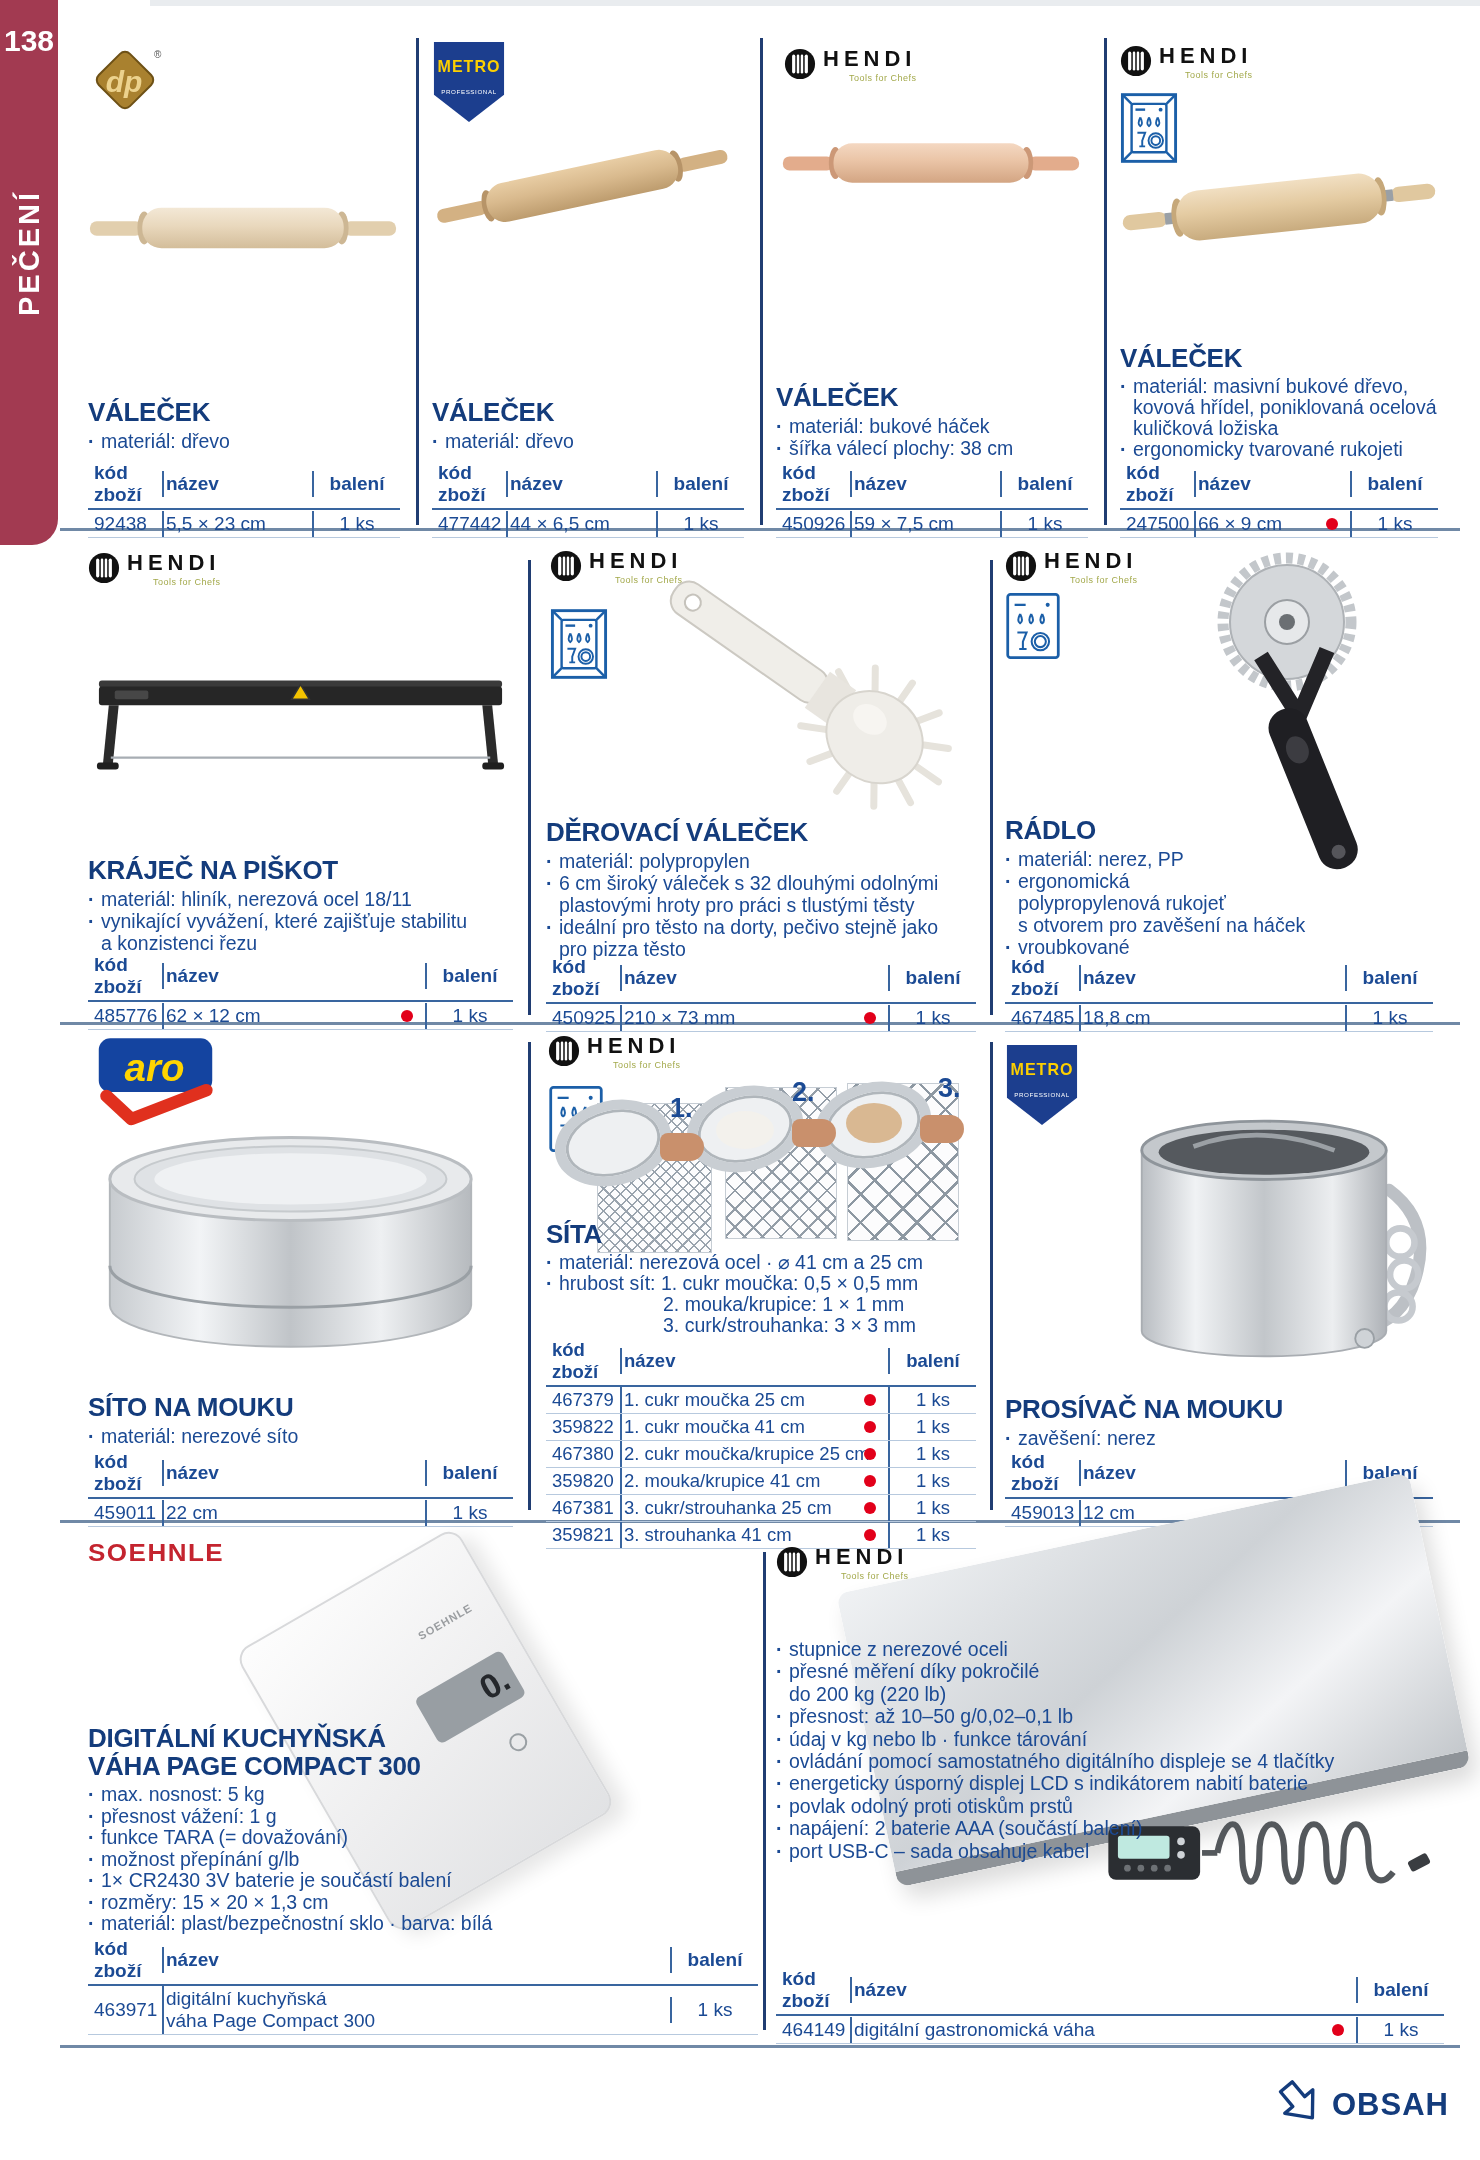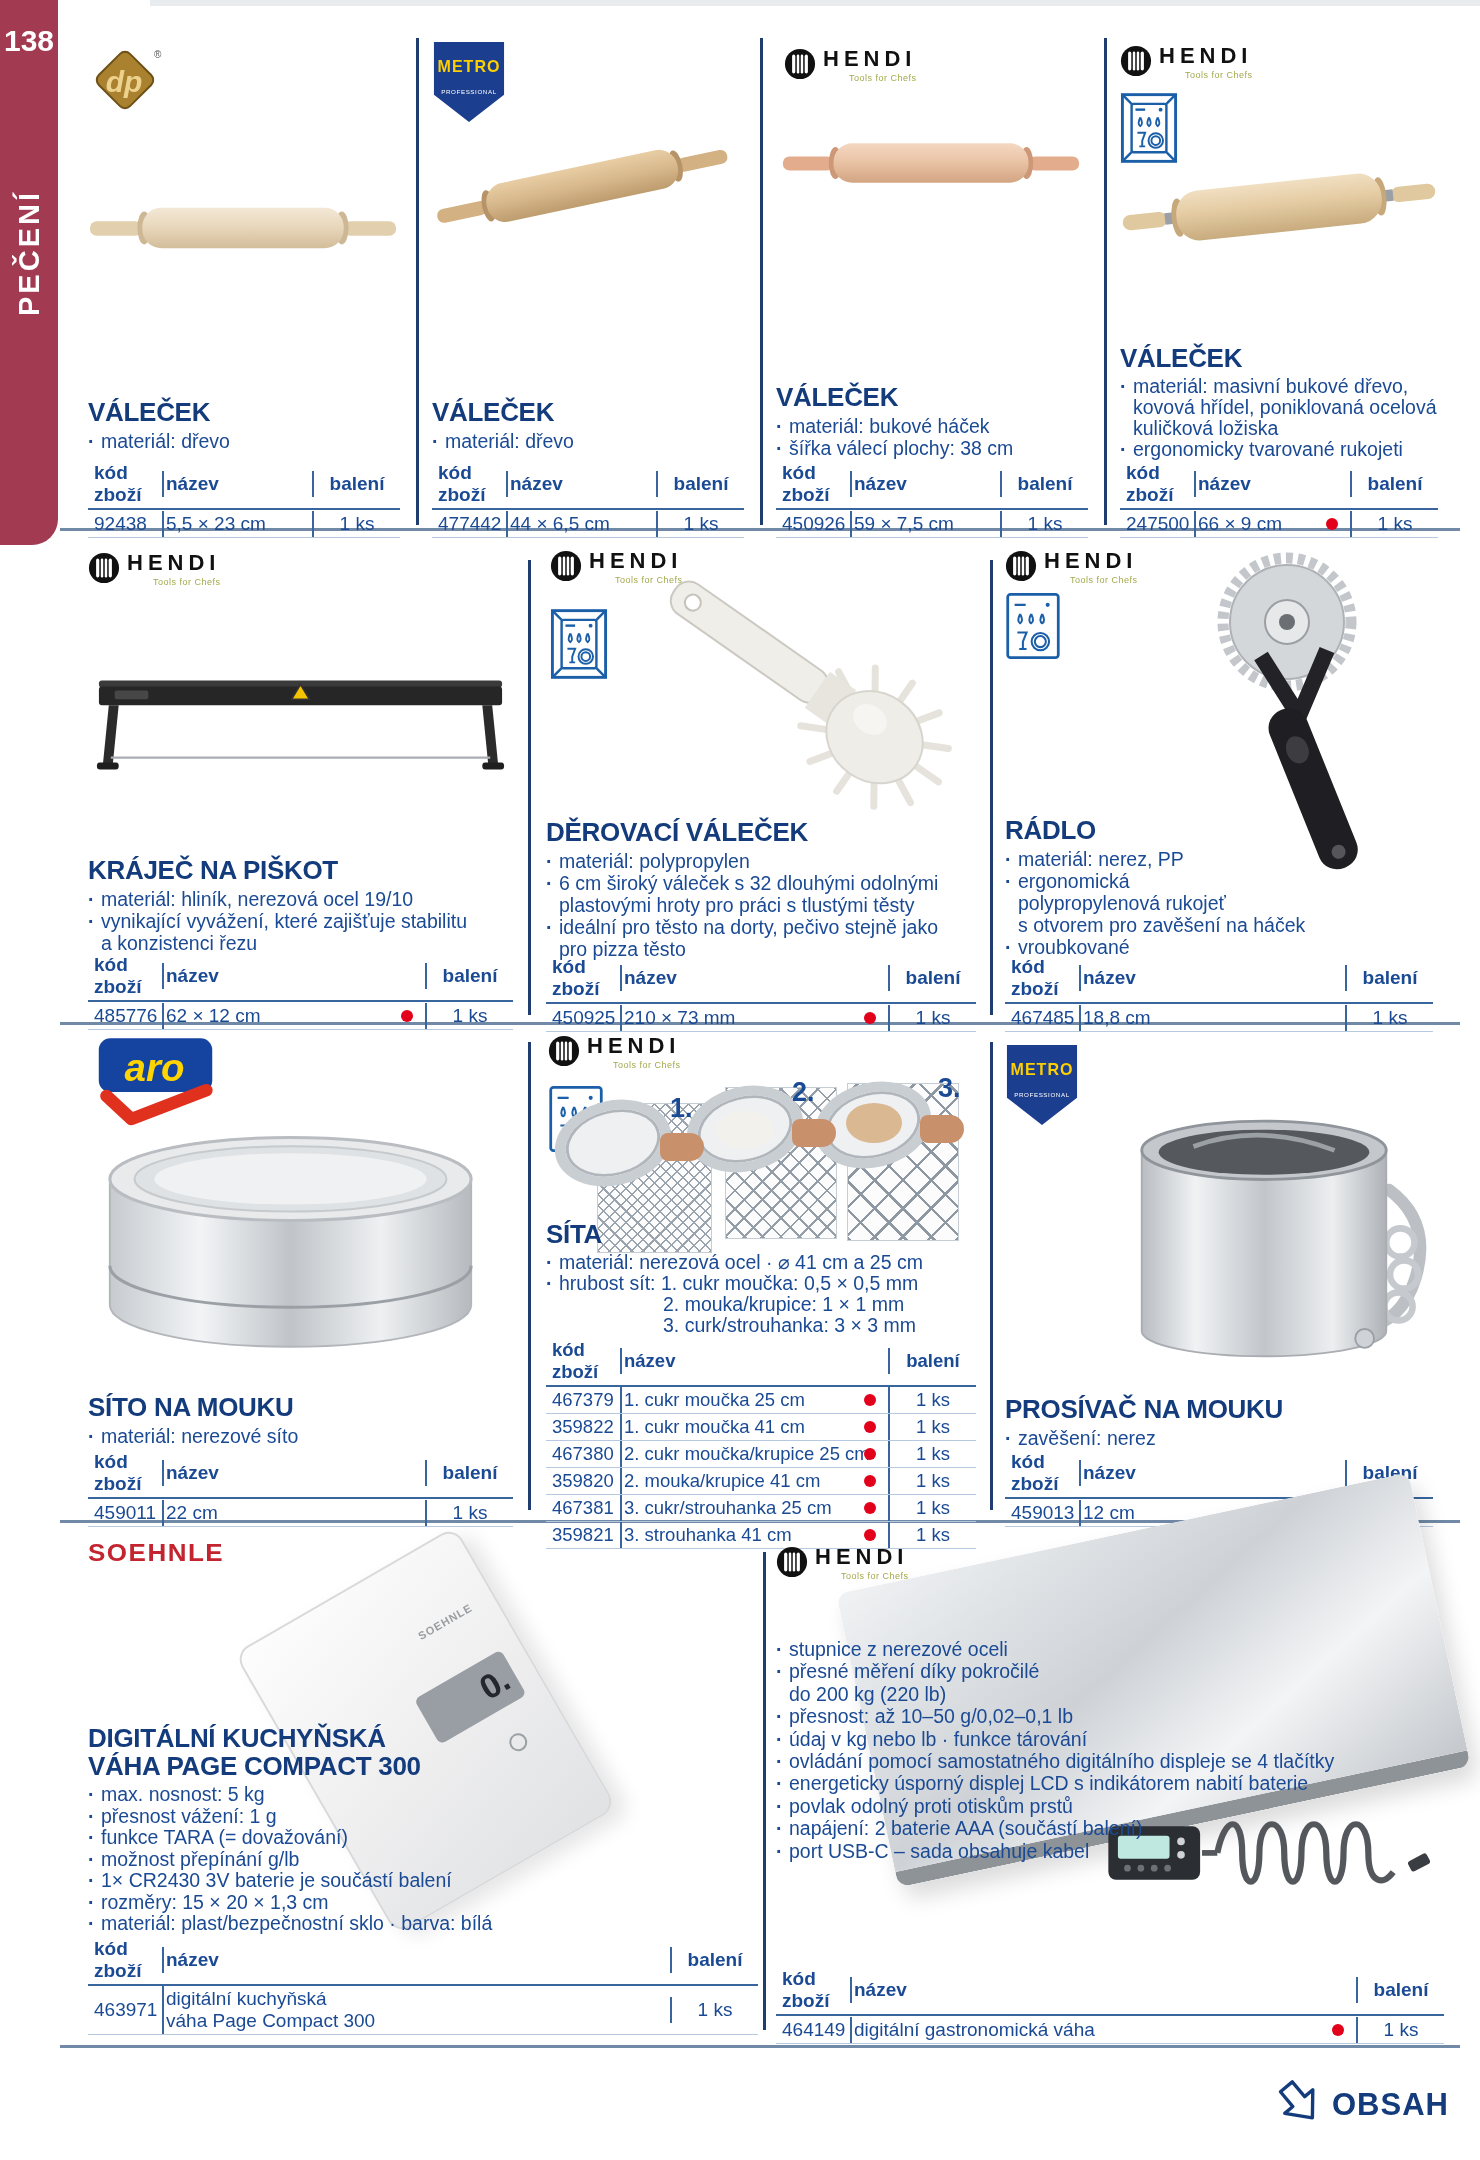--- a/index.html
+++ b/index.html
@@ -365,21 +365,21 @@
     <rect x="394" y="113" width="22" height="7" rx="3" fill="#1f1f1f"></rect>
     <line x1="18" y1="108" x2="402" y2="108" stroke="#a7adb3" stroke-width="2.5"></line>
     <path d="M210 34 l9 15 h-18 Z" fill="#f5c400" stroke="#333" stroke-width="1.5"></path>
     <rect x="22" y="40" width="34" height="9" rx="2" fill="#474747"></rect>
   </svg>
   <div class="tb" style="top:306px">
     <h3 class="ptitle">KRÁJEČ NA PIŠKOT</h3>
     <ul class="bullets">
         <li class="b l0">
           <span class="bdot">·</span>
-          <span class="btxt">materiál: hliník, nerezová ocel 19/10</span>
+          <span class="btxt">materiál: hliník, nerezová ocel 18/11</span>
         </li>
         <li class="b l0">
           <span class="bdot">·</span>
           <span class="btxt">vynikající vyvážení, které zajišťuje stabilitu</span>
         </li>
         <li class="b l1">
           <span class="btxt">a konzistenci řezu</span>
         </li>
       </ul>
   </div>

